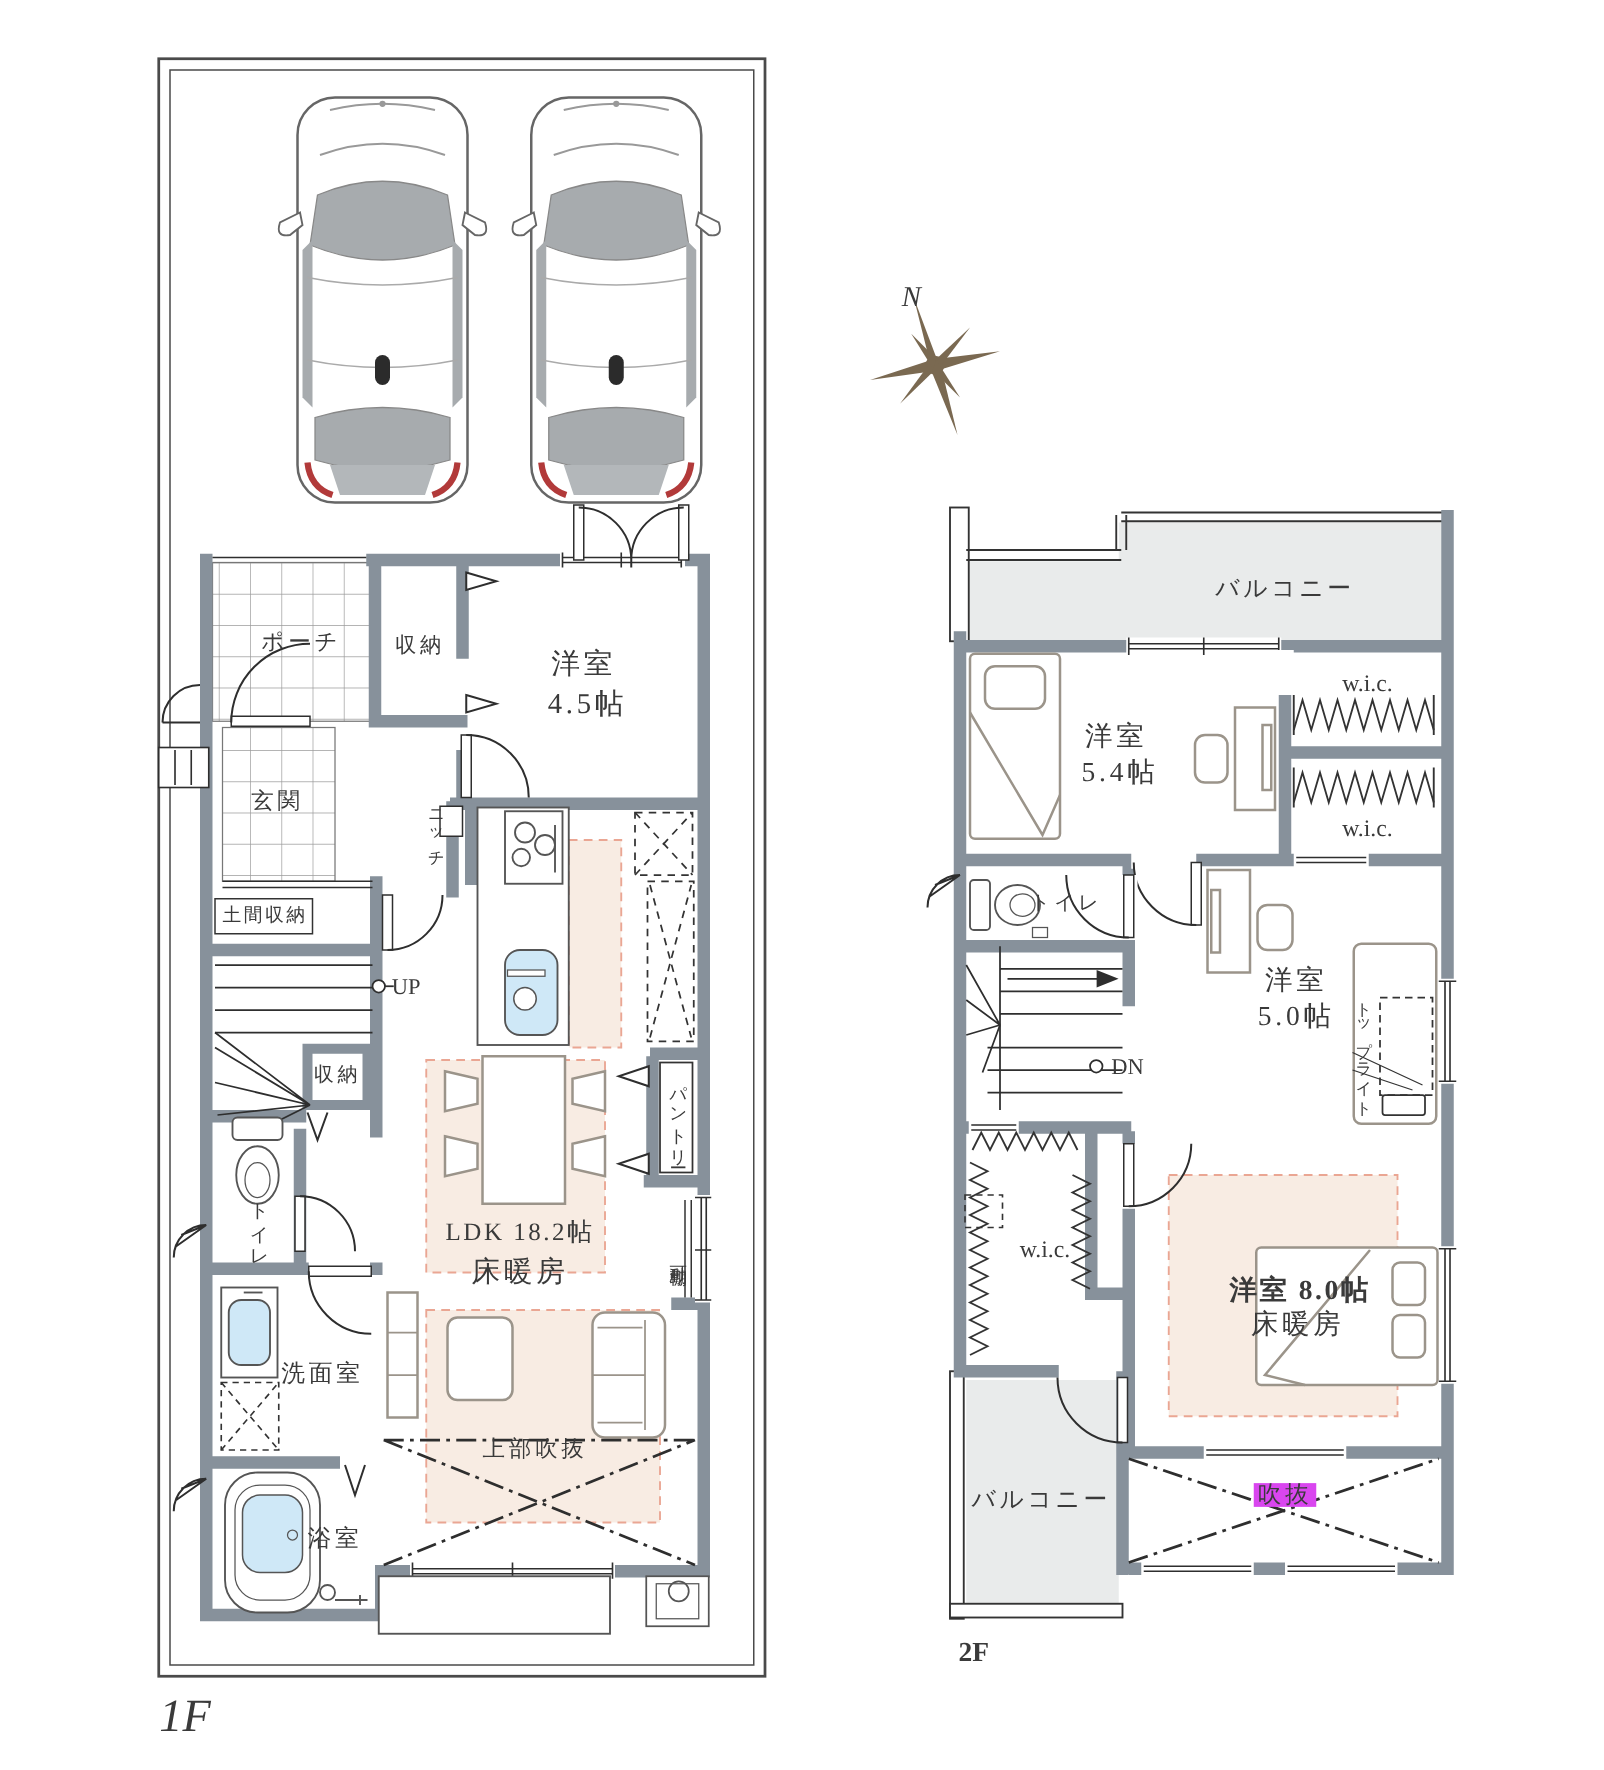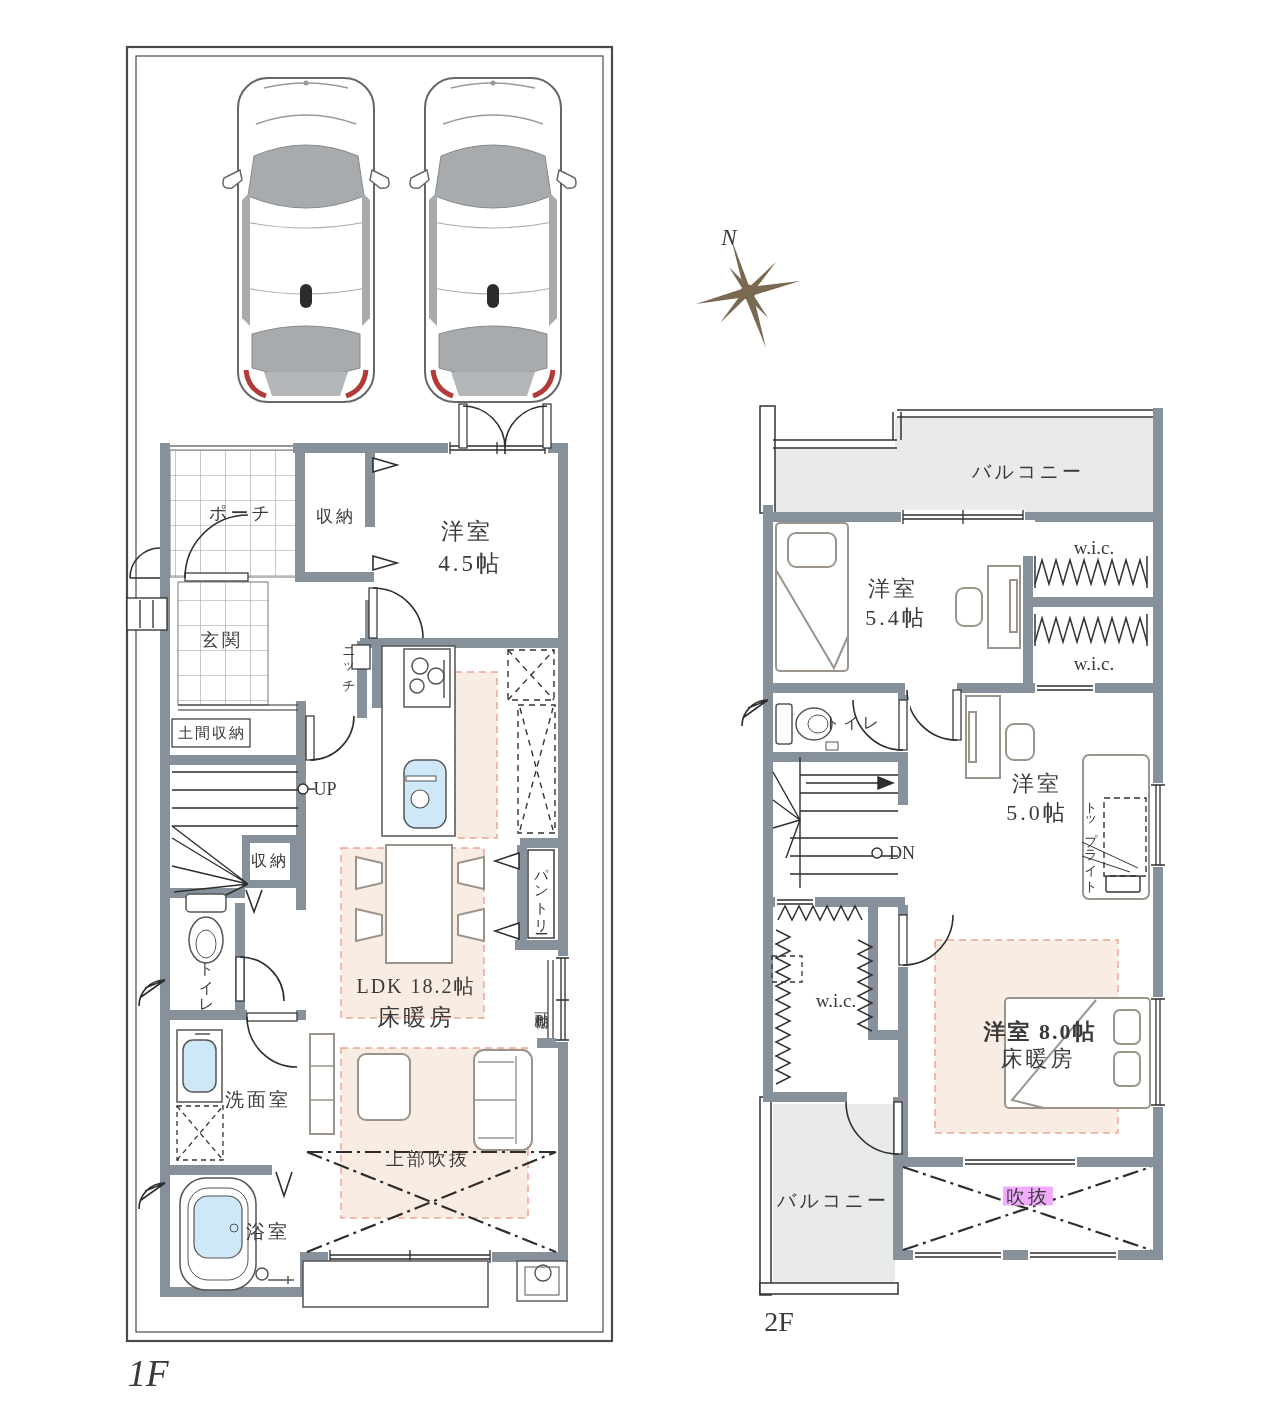--- a/index.html
+++ b/index.html
@@ -4,21 +4,21 @@
 <style>
   html,body{margin:0;padding:0;background:#fff;}
   #canvas{position:relative;width:1283px;height:1416px;background:#fff;overflow:hidden;
           font-family:"Liberation Serif","DejaVu Serif",serif;}
   #plan-svg{position:absolute;left:0;top:0;}
   .lbl{position:absolute;transform:translate(-50%,-50%);color:#3a3a3a;white-space:nowrap;
        font-family:"Liberation Serif","DejaVu Serif",serif;line-height:1;}
   .js{letter-spacing:3px;}
   .v{writing-mode:vertical-rl;text-orientation:upright;letter-spacing:1px;}
   .i{font-style:italic;}
-  .bgw{background:#f0abfc;padding:0 3px;}
+  .bgw{background:#d946ef;padding:0 3px;}
 </style>
 </head>
 <body>
 
 <div id="canvas">
 
 <svg id="plan-svg" width="1283" height="1416" viewBox="0 0 1283 1416" xmlns="http://www.w3.org/2000/svg">
   <defs>
     <pattern id="tile" width="25" height="25" patternUnits="userSpaceOnUse">
       <path d="M25 0H0V25" fill="none" stroke="#9a9a9a" stroke-width="1.1"></path>
@@ -328,21 +328,21 @@
 <div class="lbl js" style="left:270px;top:861px;font-size:16px;">収納</div>
 <div class="lbl v" style="left:206px;top:979px;font-size:15px;">トイレ</div>
 <div class="lbl js" style="left:416px;top:986px;font-size:20px;letter-spacing:2px;font-family:Liberation Serif, serif;">LDK 18.2帖</div>
 <div class="lbl js" style="left:416px;top:1017px;font-size:23px;">床暖房</div>
 <div class="lbl v" style="left:541px;top:893px;font-size:14px;">パントリー</div>
 <div class="lbl v" style="left:541px;top:1003px;font-size:14px;">可動棚</div>
 <div class="lbl js" style="left:258px;top:1099px;font-size:19px;">洗面室</div>
 <div class="lbl js" style="left:268px;top:1231px;font-size:19px;">浴室</div>
 <div class="lbl js" style="left:428px;top:1159px;font-size:18px;">上部吹抜</div>
 
-<div class="lbl" style="left:779px;top:1322px;font-size:28px;">2F</div>
+<div class="lbl" style="left:779px;top:1322px;font-size:22px;font-weight:bold;">2F</div>
 <div class="lbl js" style="left:1028px;top:471px;font-size:19px;">バルコニー</div>
 <div class="lbl js" style="left:893px;top:589px;font-size:22px;">洋室</div>
 <div class="lbl js" style="left:896px;top:618px;font-size:22px;">5.4帖</div>
 <div class="lbl" style="left:1094px;top:547px;font-size:19px;">w.i.c.</div>
 <div class="lbl" style="left:1094px;top:663px;font-size:19px;">w.i.c.</div>
 <div class="lbl js" style="left:853px;top:723px;font-size:16px;">トイレ</div>
 <div class="lbl" style="left:902px;top:853px;font-size:18px;">DN</div>
 <div class="lbl js" style="left:1037px;top:784px;font-size:22px;">洋室</div>
 <div class="lbl js" style="left:1037px;top:813px;font-size:22px;font-family:Liberation Serif, serif;">5.0帖</div>
 <div class="lbl v" style="left:1091px;top:840px;font-size:13px;">トップライト</div>

